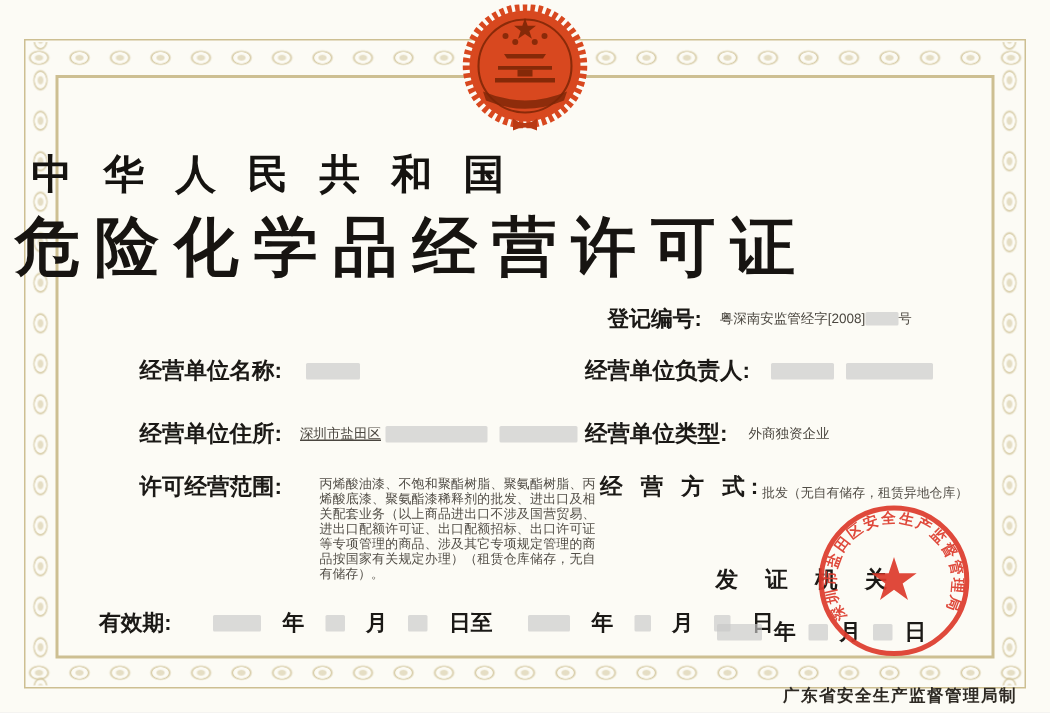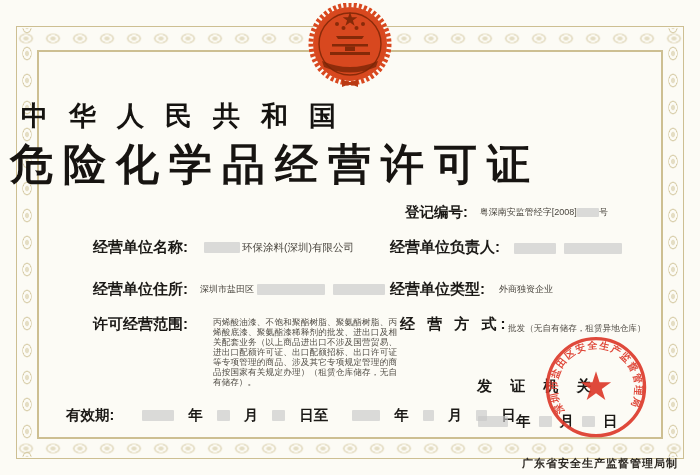--- a/index.html
+++ b/index.html
@@ -115,34 +115,34 @@
   <div class="row reg-row">
     <span class="lbl">登记编号:</span>
     <span class="val-sm">
       <span>粤深南安监管经字[2008]</span><span class="redact" style="width:22px;height:9px;"></span><span>号</span>
     </span>
   </div>
 
   <div class="row" style="left:93px; top:238px; gap:16px;">
     <span class="lbl">经营单位名称:</span>
     <span class="val-sm" style="font-size:10.5px;">
-      <span class="redact" style="width:36px;margin-right:2px;"></span><span>环保涂料(深圳)有限公司</span>
+      <span class="redact" style="width:36px;margin-right:2px;"></span>
     </span>
   </div>
   <div class="row" style="left:390px; top:238px; gap:14px;justify-content:center;">
     <span class="lbl">经营单位负责人:</span>
     <span>
       <span class="redact" style="width:42px;"></span>
       <span class="redact" style="width:58px;margin-left:4px;"></span>
     </span>
   </div>
 
   <div class="row" style="left:93px; top:280px; gap:12px;">
     <span class="lbl">经营单位住所:</span>
-    <span class="val-sm" style="font-size:9px;">
+    <span class="val-sm" style="font-size:9px;text-decoration:underline;">
       <span>深圳市盐田区</span><span class="redact" style="width:68px;margin-left:3px;"></span><span class="redact" style="width:52px;margin-left:8px;"></span>
     </span>
   </div>
   <div class="row" style="left:390px; top:280px; gap:14px;">
     <span class="lbl">经营单位类型:</span>
     <span class="val-sm" style="font-size:9px;">外商独资企业</span>
   </div>
 
   <div class="row" style="left:93px; top:315px;">
     <span class="lbl">许可经营范围:</span>

